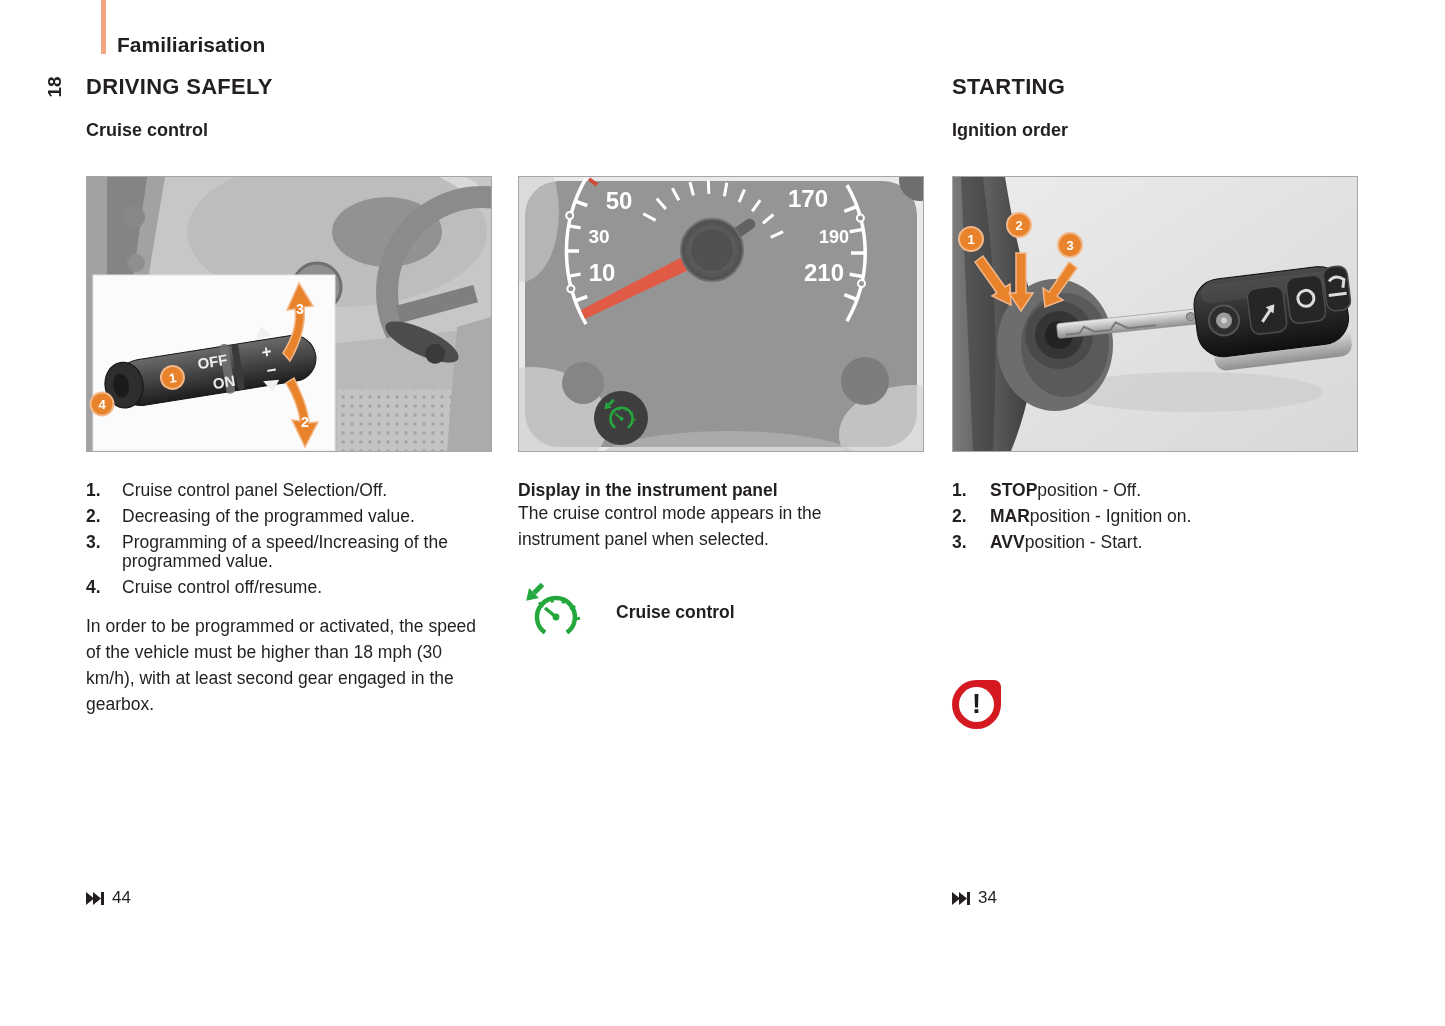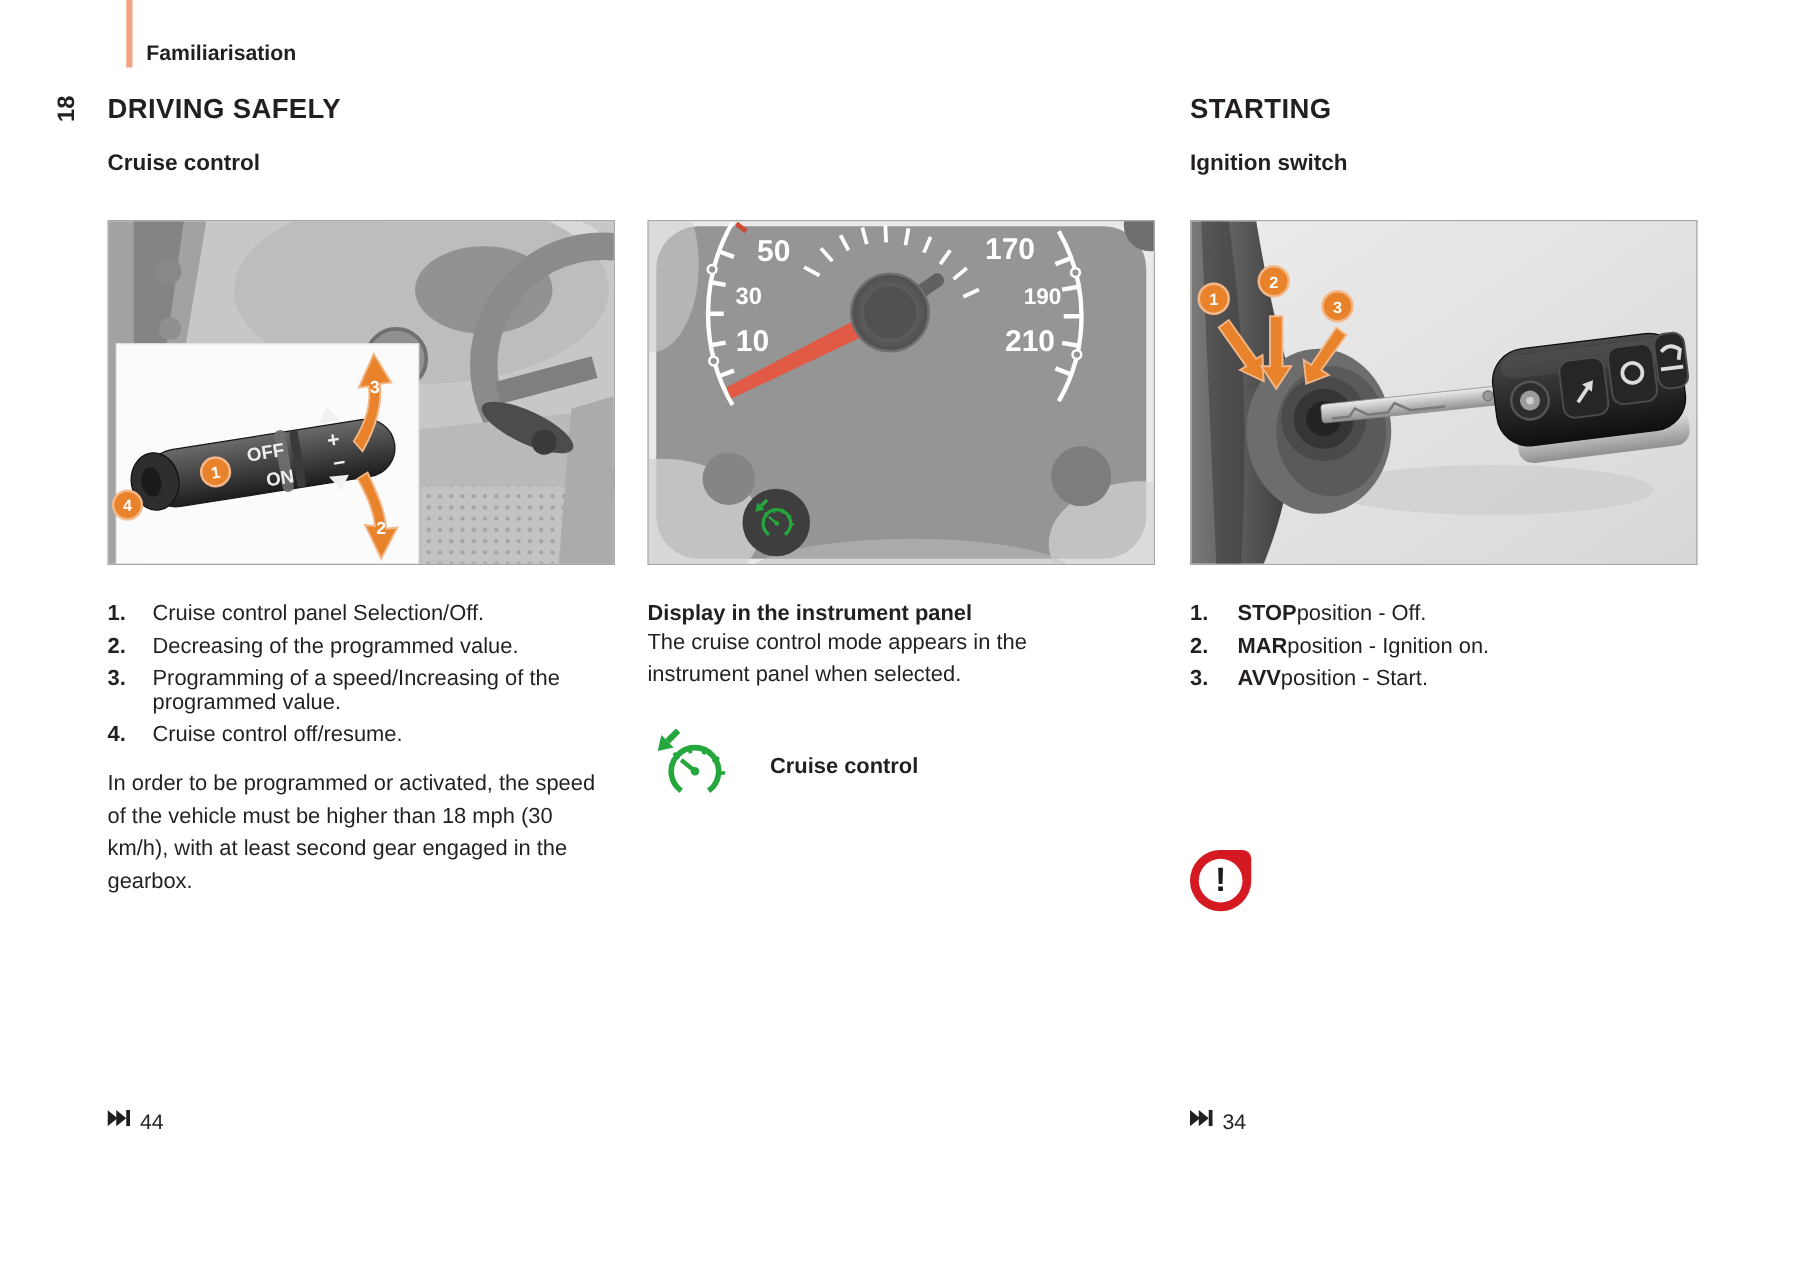--- a/index.html
+++ b/index.html
@@ -1,21 +1,21 @@
 <!DOCTYPE html>
 <html><head>
 <meta charset="utf-8">
 <style>
   html,body { margin:0; padding:0; background:#ffffff; }
   #page {
     position:relative; width:1445px; height:1026px; background:#ffffff;
     font-family:"Liberation Sans", sans-serif; color:#231f20; overflow:hidden;
   }
   .accent-line { position:absolute; left:101px; top:0; width:5px; height:54px; background:#f2a583; }
-  .section-label { position:absolute; left:117px; top:33px; font-size:17px; font-weight:700; }
+  .section-label { position:absolute; left:117px; top:33px; font-size:21px; font-weight:700; }
   .page-number { position:absolute; left:44px; top:76px; font-size:19px; font-weight:700; transform:rotate(-90deg); }
 
   .col-title { position:absolute; top:74px; font-size:22px; font-weight:700; letter-spacing:.3px; }
   .col-sub   { position:absolute; top:120px; font-size:18px; font-weight:700; }
   .lt { left:86px; } .rt { left:952px;text-align:center; }
 
   .figure { position:absolute; top:176px; width:404px; height:274px; border:1px solid #a6a6a6; background:#dddddd; }
   #fig-stalk { left:86px; } #fig-cluster { left:518px;text-align:center; } #fig-ignition { left:952px; }
   .figure svg { display:block; }
 
@@ -44,21 +44,21 @@
     border-radius:50% 14% 50% 50%;
     display:flex; align-items:center; justify-content:center; margin-top:2px;
   }
   .warn-inner {
     width:35px; height:35px; background:#ffffff; border-radius:50%;
     display:flex; align-items:center; justify-content:center;
     font-weight:700; font-size:27px; color:#1a1a1a; line-height:1;
   }
   .warn-text { line-height:25.5px; padding-top:1px; }
 
-  .page-ref { position:absolute; top:888px; display:flex; align-items:flex-start; gap:7px; font-size:17px; }
+  .page-ref { position:absolute; top:888px; display:flex; align-items:center; gap:7px; font-size:17px; }
   #ref-left { left:86px; } #ref-right { left:952px; }
 </style>
 </head>
 <body>
 
 <svg width="0" height="0" style="position:absolute" aria-hidden="true">
   <defs>
     <g id="cruiseGlyph">
       <g transform="rotate(45 10 10)" fill="#24a73c">
         <rect x="7.5" y="-2" width="5" height="12"></rect>
@@ -80,21 +80,21 @@
 
 <div id="page">
 
   <div class="accent-line"></div>
   <div class="section-label">Familiarisation</div>
   <div class="page-number">18</div>
 
   <div class="col-title lt">DRIVING SAFELY</div>
   <div class="col-sub lt">Cruise control</div>
   <div class="col-title rt">STARTING</div>
-  <div class="col-sub rt">Ignition switch</div>
+  <div class="col-sub rt">Ignition order</div>
 
   <div class="figure" id="fig-stalk">
     <svg width="404" height="274" viewBox="0 0 404 274">
       <defs>
         <linearGradient id="stalkGrad" x1="0" y1="0" x2="0" y2="1">
           <stop offset="0" stop-color="#6a6a6a"></stop>
             <stop offset="1" stop-color="#1d1d1d"></stop>
         </linearGradient>
         <pattern id="carpet" width="9" height="9" patternUnits="userSpaceOnUse">
           <rect width="9" height="9" fill="#c3c3c3"></rect>

